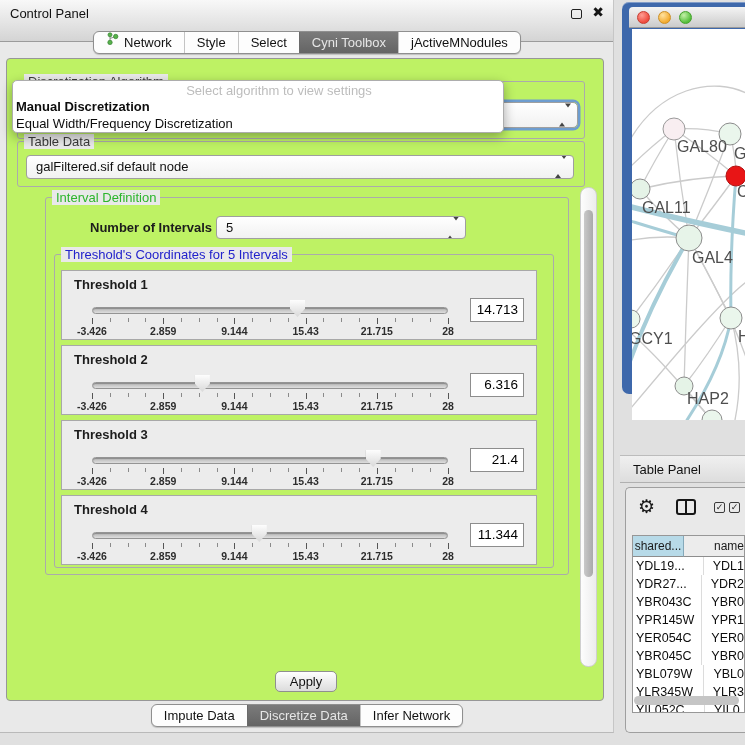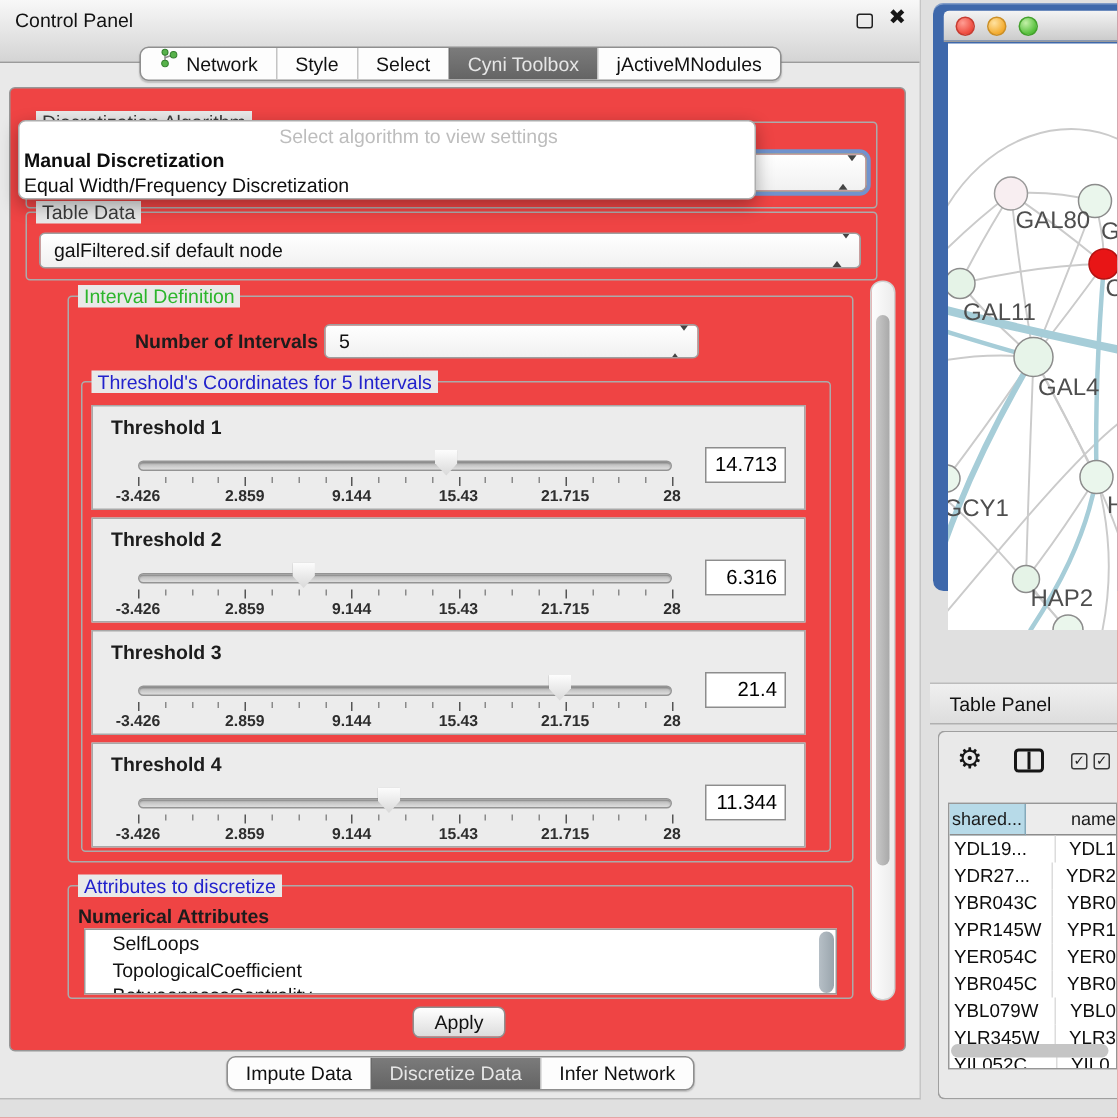--- a/index.html
+++ b/index.html
@@ -21,21 +21,21 @@
   .tabs-row { position:absolute; left:0; width:614px; display:flex; justify-content:center; }
   .seg-strip { display:inline-flex; height:23px; background:#fdfdfd; border:1px solid #8f8f8f;
         border-radius:6px; overflow:hidden; box-shadow:0 1px 1px rgba(0,0,0,.18); }
   .seg { display:flex; align-items:flex-start; gap:5px; padding:0 12px; font-size:13px; color:#111;
         line-height:22px; border-left:1px solid #c4c4c4; white-space:nowrap; }
   .seg:first-child { border-left:none; }
   .seg.sel { background:linear-gradient(#7b7b7b,#646464); color:#e6e6e6; border-color:#6a6a6a; }
 
   
   .content { position:absolute; left:6px; top:58px; width:598px; height:643px;
-        border:1px solid #979797; border-radius:4px; background:#ef4444; }
+        border:1px solid #979797; border-radius:4px; background:#bef264; }
   .grp { position:absolute; border:1px solid #ababab; border-radius:3px; }
   .grp-title { position:absolute; top:-8px; left:6px; background:#e9e9e9; padding:0 4px;
         font-size:13px; color:#3a3a3a; white-space:nowrap; }
   .grp-title.green { color:#2cb52c; }
   .grp-title.blue  { color:#2222cc; }
 
   .combo { position:absolute; background:linear-gradient(#ffffff,#f1f1f1); border:1px solid #9f9f9f;
         border-radius:4px; font-size:13px; color:#111; padding-left:9px; overflow:hidden; white-space:nowrap; }
   .stepper { position:absolute; right:6px; top:50%; transform:translateY(-50%); }
   .tri-up { width:0; height:0; border-left:3.5px solid transparent; border-right:3.5px solid transparent;
@@ -344,30 +344,20 @@
                   <span style="left: 213.6px;">15.43</span>
                   <span style="left: 284.8px;">21.715</span>
                   <span style="left: 356px;">28</span>
                 </div>
     <div class="thr-value">11.344</div>
   </div>
             </div>
         </div>
       </div>
 
-      <div class="grp g-attrs">
-        <span class="grp-title blue">Attributes to discretize</span>
-        <span class="attrs-label">Numerical Attributes</span>
-        <div class="attr-list" id="attrList">
-          <div class="attr-item">SelfLoops</div>
-            <div class="attr-item">TopologicalCoefficient</div>
-            <div class="attr-item">BetweennessCentrality</div>
-            <div class="list-sb"></div>
-        </div>
-      </div>
 
       <div class="apply-btn">Apply</div>
 
       <div class="v-scroll">
         <div class="v-thumb"></div>
       </div>
     </div>
 
     <div class="tabs-row" style="top:704px;">
       <div class="seg-strip" id="bottomTabs">

